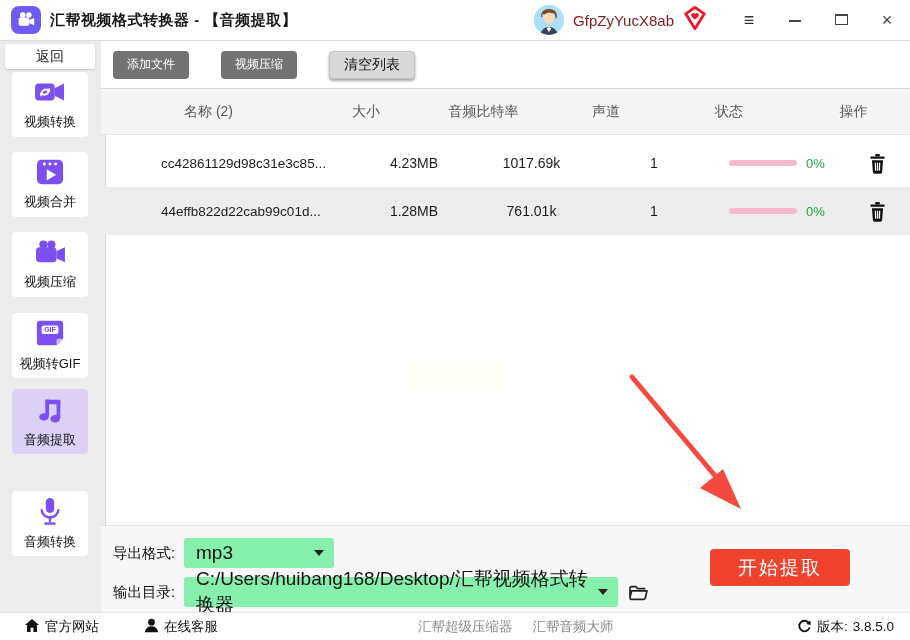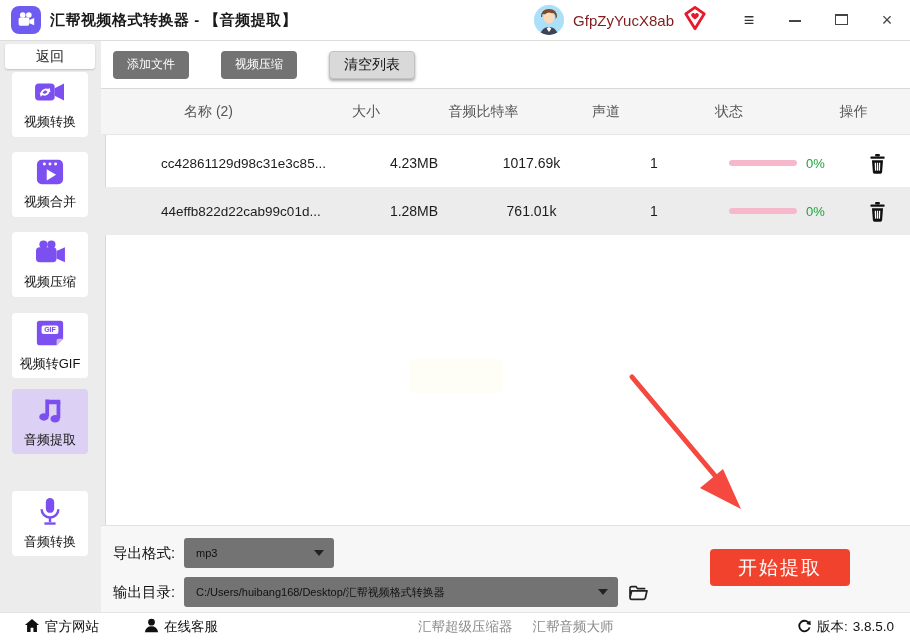--- a/index.html
+++ b/index.html
@@ -56,22 +56,22 @@
   .pct { font-size:13px; color:#1ea43b; }
   .trash { display:flex; justify-content:center; }
   
   .toast { position:absolute; left:409px; top:359px; width:94px; height:34px;
     background:#fffdee; opacity:.55; border-radius:6px; }
   
   .bottom { position:absolute; left:101px; top:525px; width:809px; height:87px;
     background:#f7f7f7; border-top:1px solid #e2e2e2; }
   .b-row { position:absolute; left:12px; display:flex; align-items:center; }
   .b-label { font-size:14.5px; color:#111; margin-right:9px; }
-  .selbox { background:#737373; border-radius:3px; height:30px; display:flex; align-items:center;
-    padding:0 10px 0 12px; font-size:11px; color:#111; }
+  .selbox { background:#86efac; border-radius:3px; height:30px; display:flex; align-items:center;
+    padding:0 10px 0 12px; font-size:19px; color:#111; }
   .selbox .caret { margin-left:auto; width:0; height:0; border-left:5px solid transparent;
     border-right:5px solid transparent; border-top:6px solid #222; }
   .start-btn { position:absolute; right:60px; top:23px; width:140px; height:37px;
     background:#f1422e; color:#fff; font-size:19px; border:none; border-radius:4px;
     font-family:inherit; letter-spacing:2px; }
   
   .footer { position:absolute; left:0; top:612px; width:910px; height:28px; background:#fff;
     border-top:1px solid #e3e3e3; display:flex; align-items:center; font-size:13.5px; }
   .f-item { display:flex; align-items:center; gap:5px; color:#111; }
   .f-link { color:#8a8a8a; }

